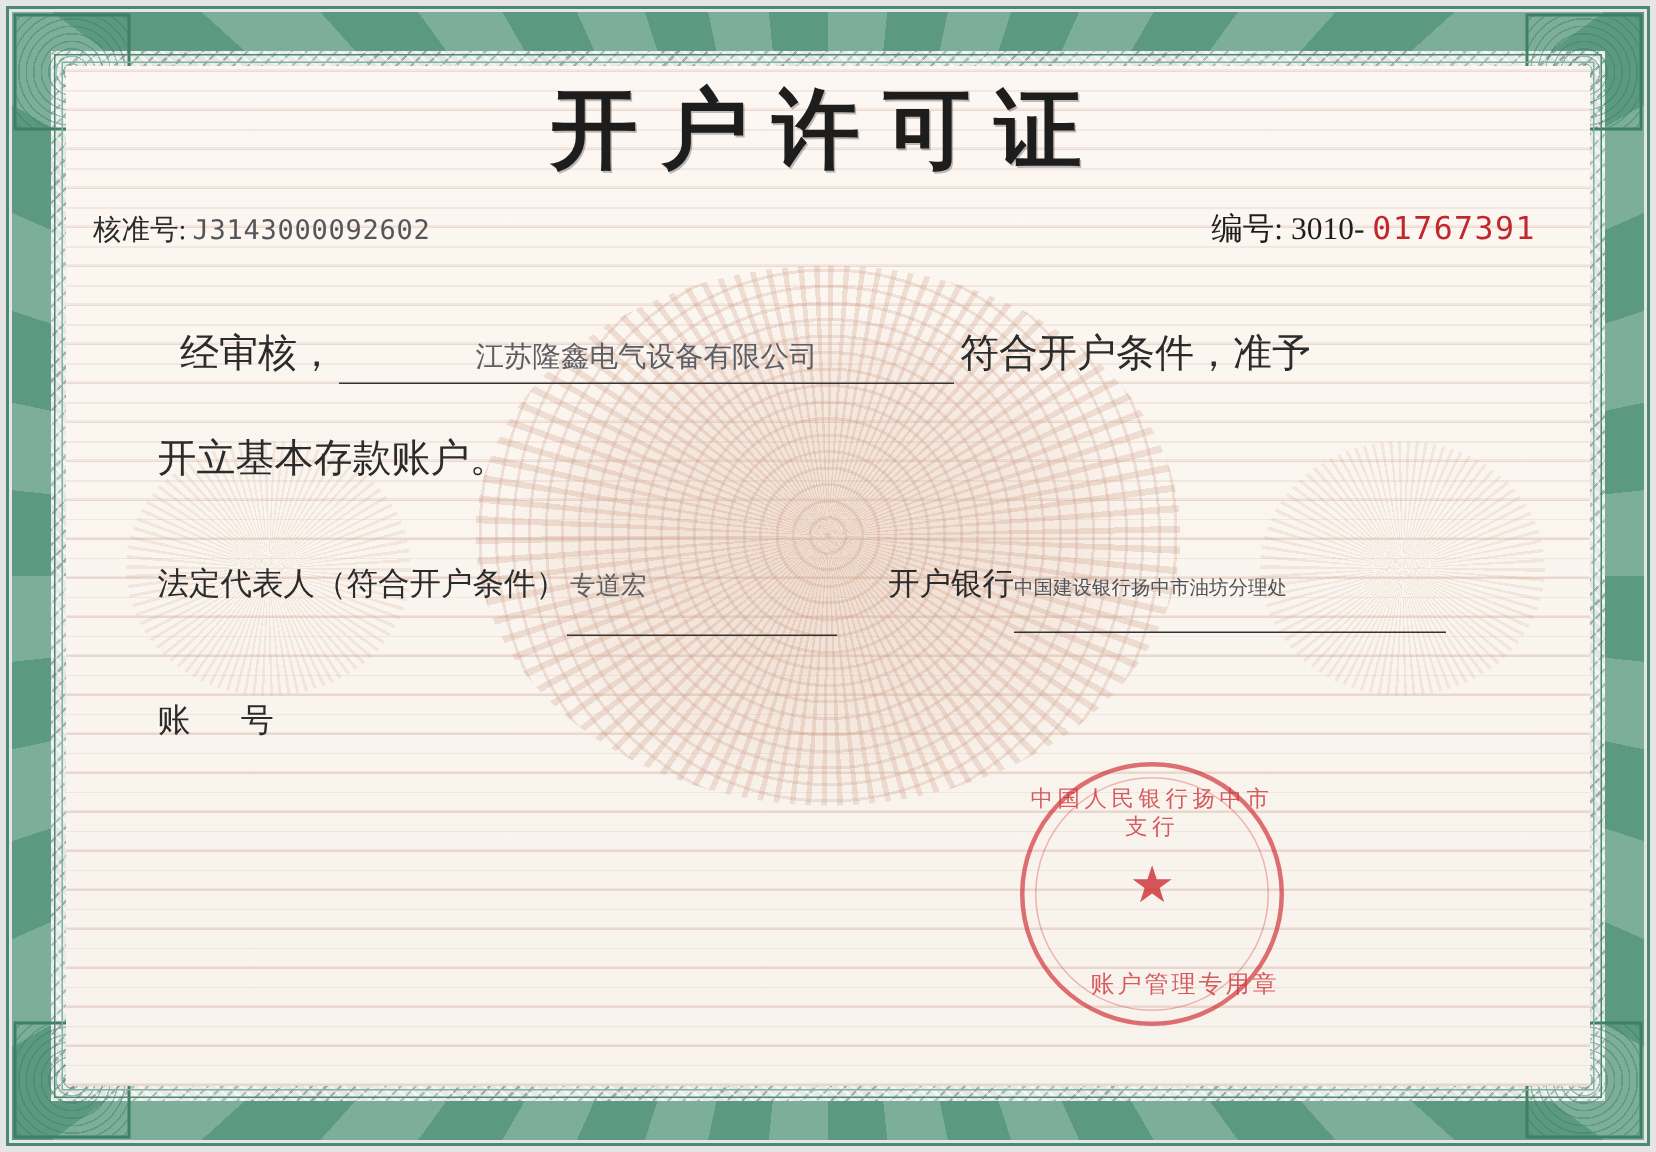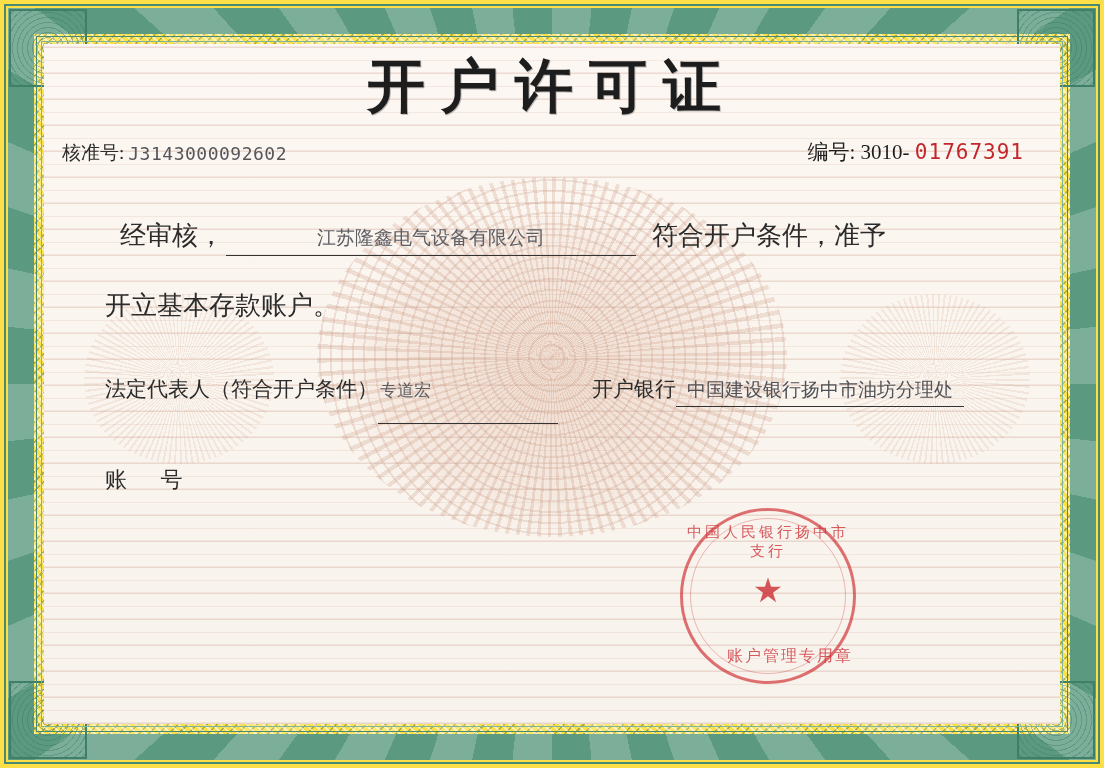--- a/index.html
+++ b/index.html
@@ -6,21 +6,21 @@
     margin: 0;
     padding: 0;
     background: #ffffff;
   }
   #certificate {
     position: relative;
     width: 1104px;
     height: 768px;
     overflow: hidden;
     font-family: "Liberation Serif", "DejaVu Serif", serif;
-    background: #fde047;
+    background: #e5e5e5;
   }
 
   
   .border-outer {
     position: absolute;
     left: 4px; top: 4px; right: 4px; bottom: 4px;
     border: 2px solid #4a8a72;
     box-sizing: border-box;
   }
   .border-band {
@@ -174,21 +174,21 @@
     position: relative;
     display: inline-block;
     width: 410px;
     border-bottom: 1.5px solid #333;
     text-align: center;
     font-size: 19px;
     color: #5c5e64;
     padding-bottom: 4px;
     font-family: "DejaVu Sans", "Liberation Sans", sans-serif;
   }
-  .para1 .tail { margin-left: 16px; }
+  .para1 .tail { margin-left: 4px; }
 
   .para2 {
     position: absolute;
     left: 105px;
     top: 288px;
     font-size: 26px;
   }
 
   .row-rep {
     position: absolute;
@@ -216,23 +216,22 @@
     top: 375px;
     font-size: 21px;
     display: flex;
     align-items: baseline;
     white-space: nowrap;
   }
   .fill-bank {
     display: inline-block;
     width: 288px;
     border-bottom: 1.2px solid #333;
-    text-align: center;
-    padding-bottom: 3px;
-    font-size: 19px;
+    padding-bottom: 20px;
+    font-size: 13px;
     color: #4f5157;
     font-family: "DejaVu Sans", "Liberation Sans", sans-serif;
   }
 
   .row-account {
     position: absolute;
     left: 105px;
     top: 465px;
     font-size: 22px;
     display: flex;

